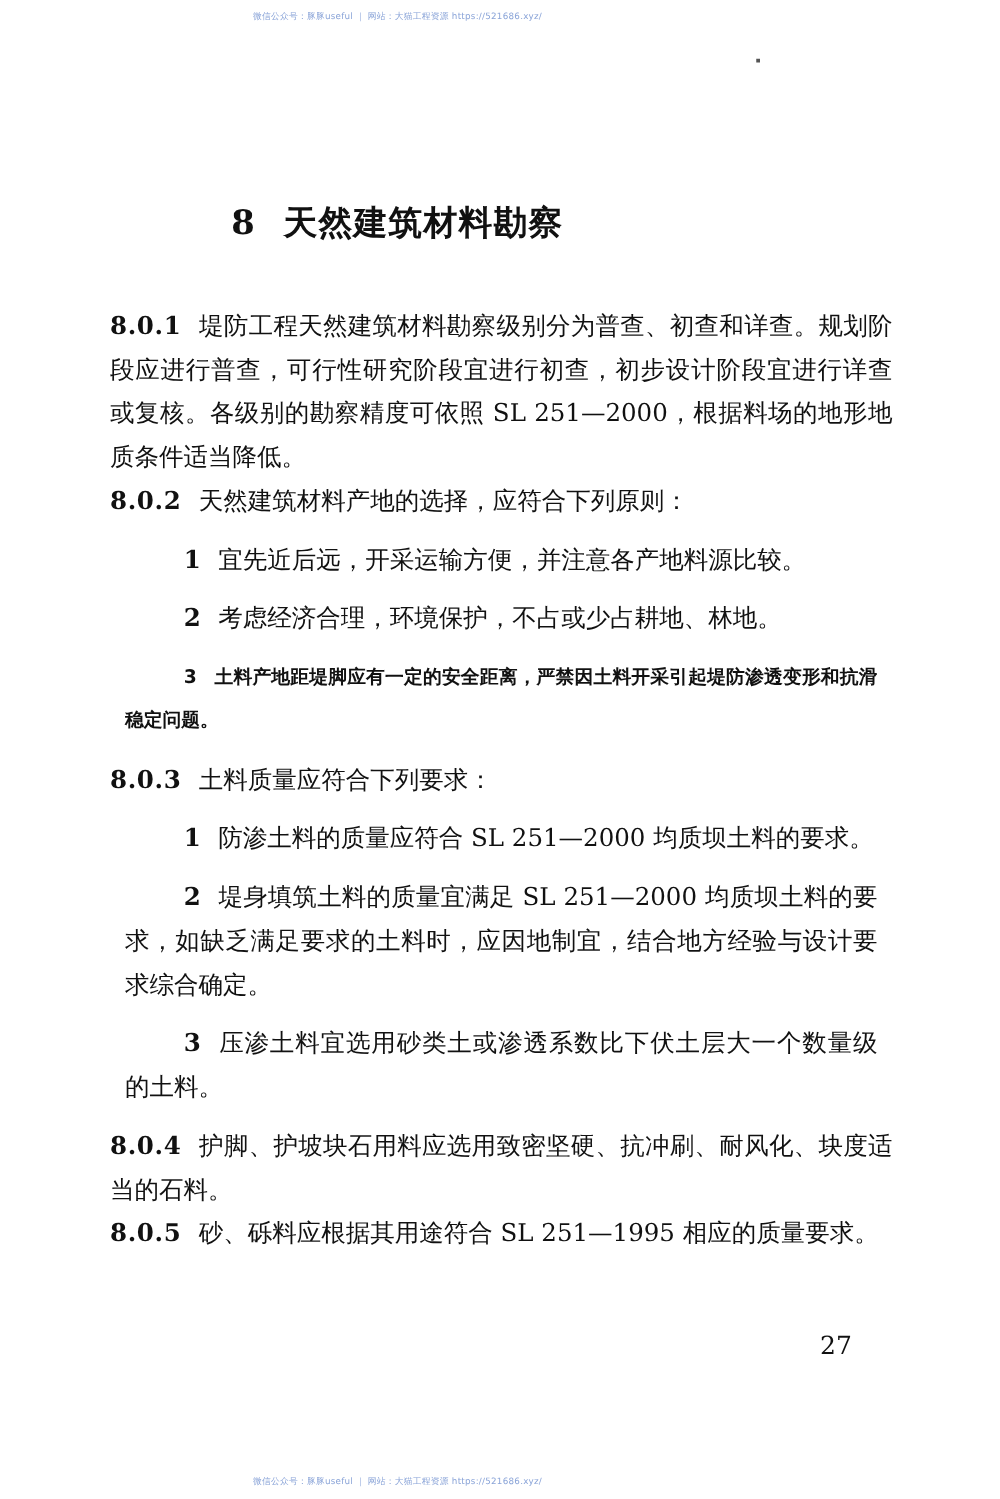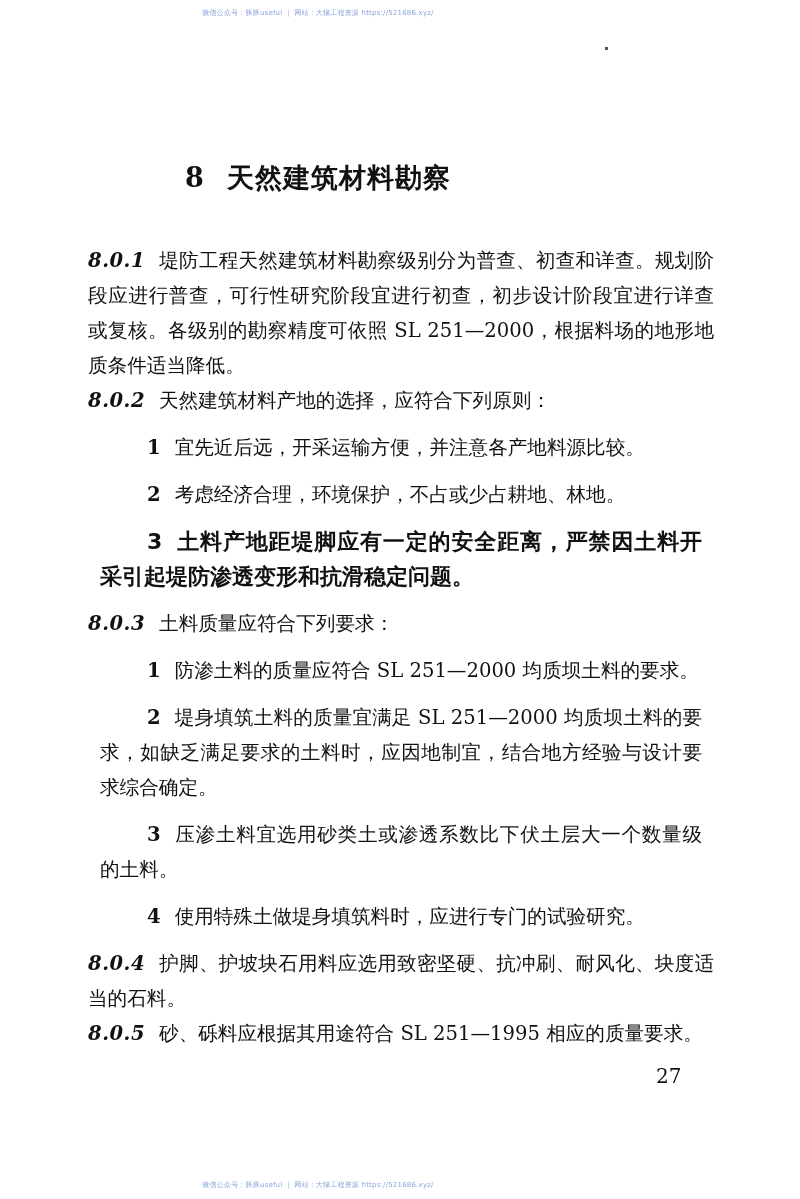--- a/index.html
+++ b/index.html
@@ -9,24 +9,24 @@
                font-size: 7px; color: #8aa4d8; letter-spacing: 0.2px;
                font-family: "DejaVu Sans", sans-serif; }
   .wm-top { top: 8px; }
   .wm-bottom { top: 1180px; }
   .speck { position: absolute; left: 605px; top: 47px; width: 3px; height: 3px; background: #555; }
   .title { position: absolute; top: 160px; left: 0; width: 636px; text-align: center;
            font-family: "DejaVu Sans", sans-serif; font-weight: bold; font-size: 27px; letter-spacing: 1px; }
   .title .num { margin-right: 22px; font-family: "DejaVu Serif", serif; }
   .content { position: absolute; left: 88px; top: 243px; width: 626px; font-size: 19.6px; line-height: 35px; }
   .para { margin: 0; text-align: justify; text-align-last: left; }
-  .clause-num { font-weight: bold; font-family: "DejaVu Serif", serif; margin-right: 14px; letter-spacing: 0.5px; font-style: italic; }
+  .clause-num { font-weight: bold; font-family: "DejaVu Serif", serif; margin-right: 14px; letter-spacing: 0.5px; }
   .item { margin: 12px; text-indent: 47px; text-align: justify; text-align-last: left; }
   .item .item-num { font-weight: bold; margin-right: 14px; }
-  .item.bold-item { font-weight: bold; font-family: "DejaVu Sans", sans-serif; font-size: 22px; }
+  .item.bold-item { font-weight: bold; font-family: "DejaVu Sans", sans-serif; font-size: 15px; }
   .page-number { position: absolute; left: 656px; top: 1064px; font-size: 20px; }
 </style>
 </head>
 <body>
 
 <div class="watermark wm-top">微信公众号：豚豚useful ｜ 网站：大猫工程资源 https://521686.xyz/</div>
 <div class="speck"></div>
 
 <h1 class="title" style="margin:0;">
   <span class="num">8</span><span>天然建筑材料勘察</span>
@@ -56,23 +56,20 @@
   </p>
   <p class="item">
     <span class="item-num">1</span><span>防渗土料的质量应符合 SL 251—2000 均质坝土料的要求。</span>
   </p>
   <p class="item">
     <span class="item-num">2</span><span>堤身填筑土料的质量宜满足 SL 251—2000 均质坝土料的要求，如缺乏满足要求的土料时，应因地制宜，结合地方经验与设计要求综合确定。</span>
   </p>
   <p class="item">
     <span class="item-num">3</span><span>压渗土料宜选用砂类土或渗透系数比下伏土层大一个数量级的土料。</span>
   </p>
-  <p class="item">
-    <span class="item-num">4</span><span>使用特殊土做堤身填筑料时，应进行专门的试验研究。</span>
-  </p>
 
   <p class="para">
     <span class="clause-num">8.0.4</span><span>护脚、护坡块石用料应选用致密坚硬、抗冲刷、耐风化、块度适当的石料。</span>
   </p>
 
   <p class="para">
     <span class="clause-num">8.0.5</span><span>砂、砾料应根据其用途符合 SL 251—1995 相应的质量要求。</span>
   </p>
 
 

